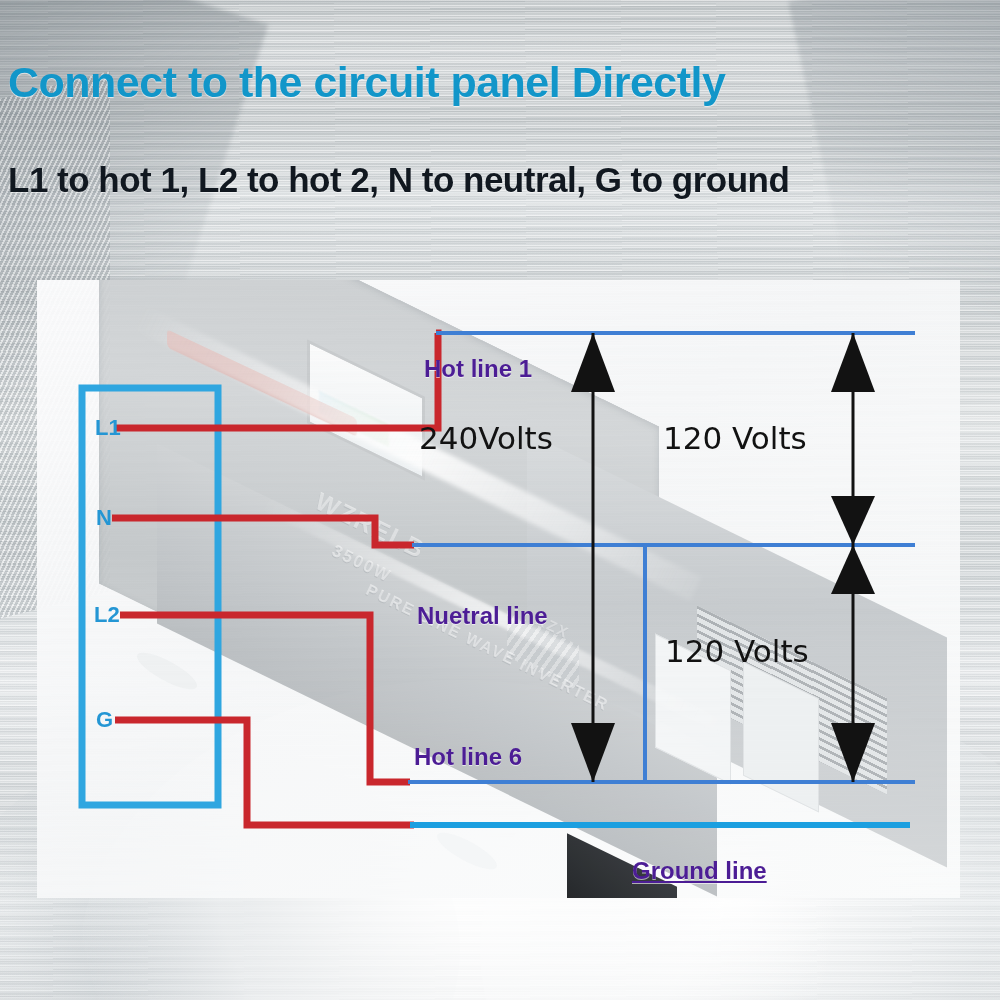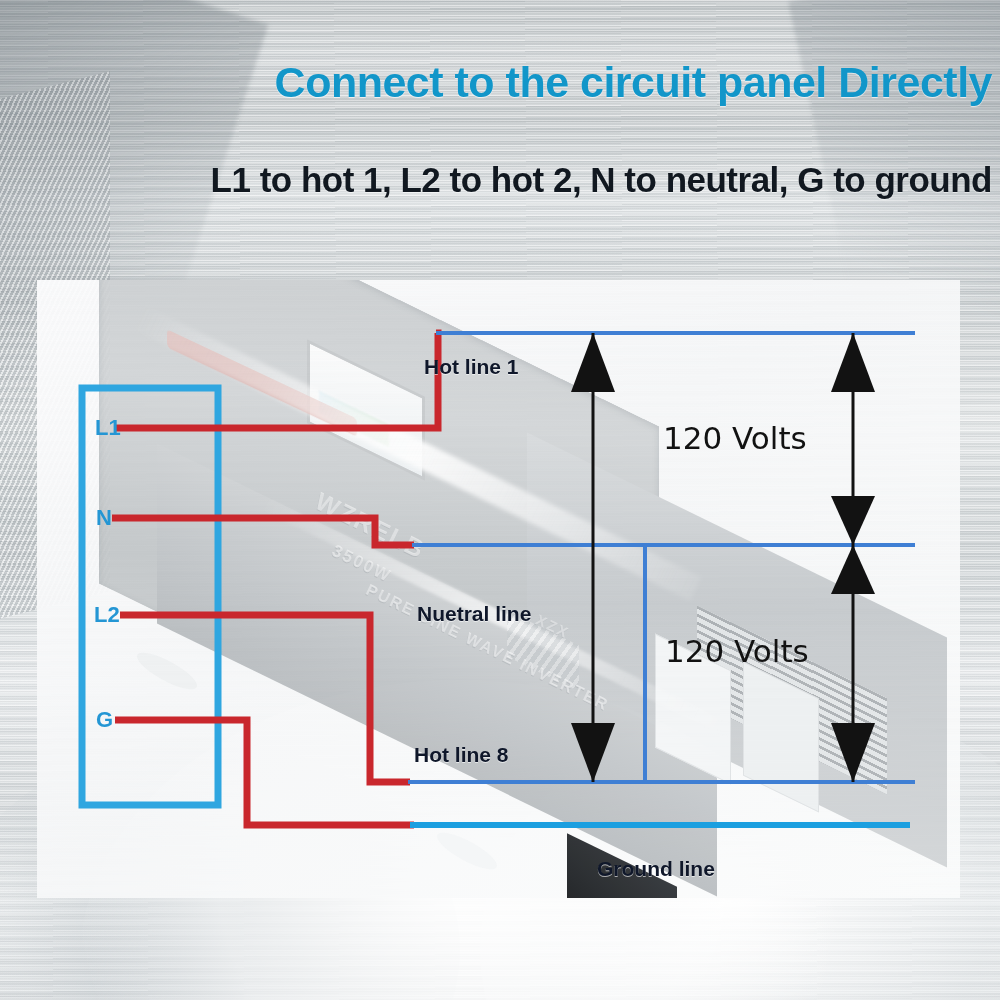--- a/index.html
+++ b/index.html
@@ -65,21 +65,21 @@
   }
   .bg-swirl-c{
     position:absolute;right:-100px;bottom:-200px;width:620px;height:500px;
     border-radius:50%;
     background:radial-gradient(ellipse at 40% 40%,rgba(255,255,255,.9) 0%,
                rgba(232,236,238,.45) 50%, rgba(255,255,255,0) 75%);
   }
 
   
   .heading{
-    position:absolute;left:16px;width:976px;text-align:right;
+    position:absolute;left:8px;width:976px;text-align:left;
     font-weight:bold;letter-spacing:-0.5px;white-space:nowrap;
   }
   #h1{top:58px;font-size:43px;color:#1296c9;
       text-shadow:0 1px 1px rgba(255,255,255,.7);}
   #h2{top:160px;font-size:35px;color:#111820;
       text-shadow:0 1px 1px rgba(255,255,255,.55);}
 
   
   #panel{
     position:absolute;left:37px;top:280px;width:923px;height:618px;
@@ -170,21 +170,21 @@
     position:absolute;left:470px;top:348px;width:72px;height:46px;
     background:repeating-linear-gradient(118deg,rgba(255,255,255,.6) 0 3px,rgba(190,196,200,.5) 3px 7px);
     transform:skewY(26deg);opacity:.55;
   }
 
   
   #wires{position:absolute;left:0;top:0;width:1000px;height:1000px;}
 
   
   .lbl{position:absolute;white-space:nowrap;font-weight:bold;}
-  .lbl-blue{color:#0f172a;font-size:21px;text-shadow:0 1px 0 rgba(255,255,255,.6);}
+  .lbl-blue{color:#4c1d95;font-size:24px;text-shadow:0 1px 0 rgba(255,255,255,.6);}
   .lbl-term{color:#2496d4;font-size:22px;font-weight:bold;text-align:center;}
   .lbl-volt{color:#121212;font-size:31px;font-weight:normal;
             font-family:"DejaVu Sans", sans-serif;}
 </style>
 </head>
 <body>
 
 <div id="stage">
 
   <div class="bg-base"></div>
@@ -264,19 +264,20 @@
     <polygon class="ahd" points="853,782 831,723 875,723"></polygon>
   </svg>
 
   <div class="lbl lbl-term" style="left:95px;top:415px;">L1</div>
   <div class="lbl lbl-term" style="left:96px;top:505px;">N</div>
   <div class="lbl lbl-term" style="left:94px;top:602px;">L2</div>
   <div class="lbl lbl-term" style="left:96px;top:707px;">G</div>
 
   <div class="lbl lbl-blue" style="left:424px;top:355px;">Hot line 1</div>
   <div class="lbl lbl-blue" style="left:417px;top:573px;margin-top:29px;">Nuetral line</div>
-  <div class="lbl lbl-blue" style="left:414px;top:743px;">Hot line 8</div>
-  <div class="lbl lbl-blue" style="left:597px;top:857px;">Ground line</div>
-
+  <div class="lbl lbl-blue" style="left:414px;top:743px;">Hot line 6</div>
+  <div class="lbl lbl-blue" style="left:632px;top:857px;text-decoration:underline;">Ground line</div>
+
+  <div class="lbl lbl-volt" style="left:419px;top:420px;">240Volts</div>
   <div class="lbl lbl-volt" style="left:663px;top:420px;">120 Volts</div>
   <div class="lbl lbl-volt" style="left:665px;top:633px;">120 Volts</div>
 
 </div>
 
 </body></html>

